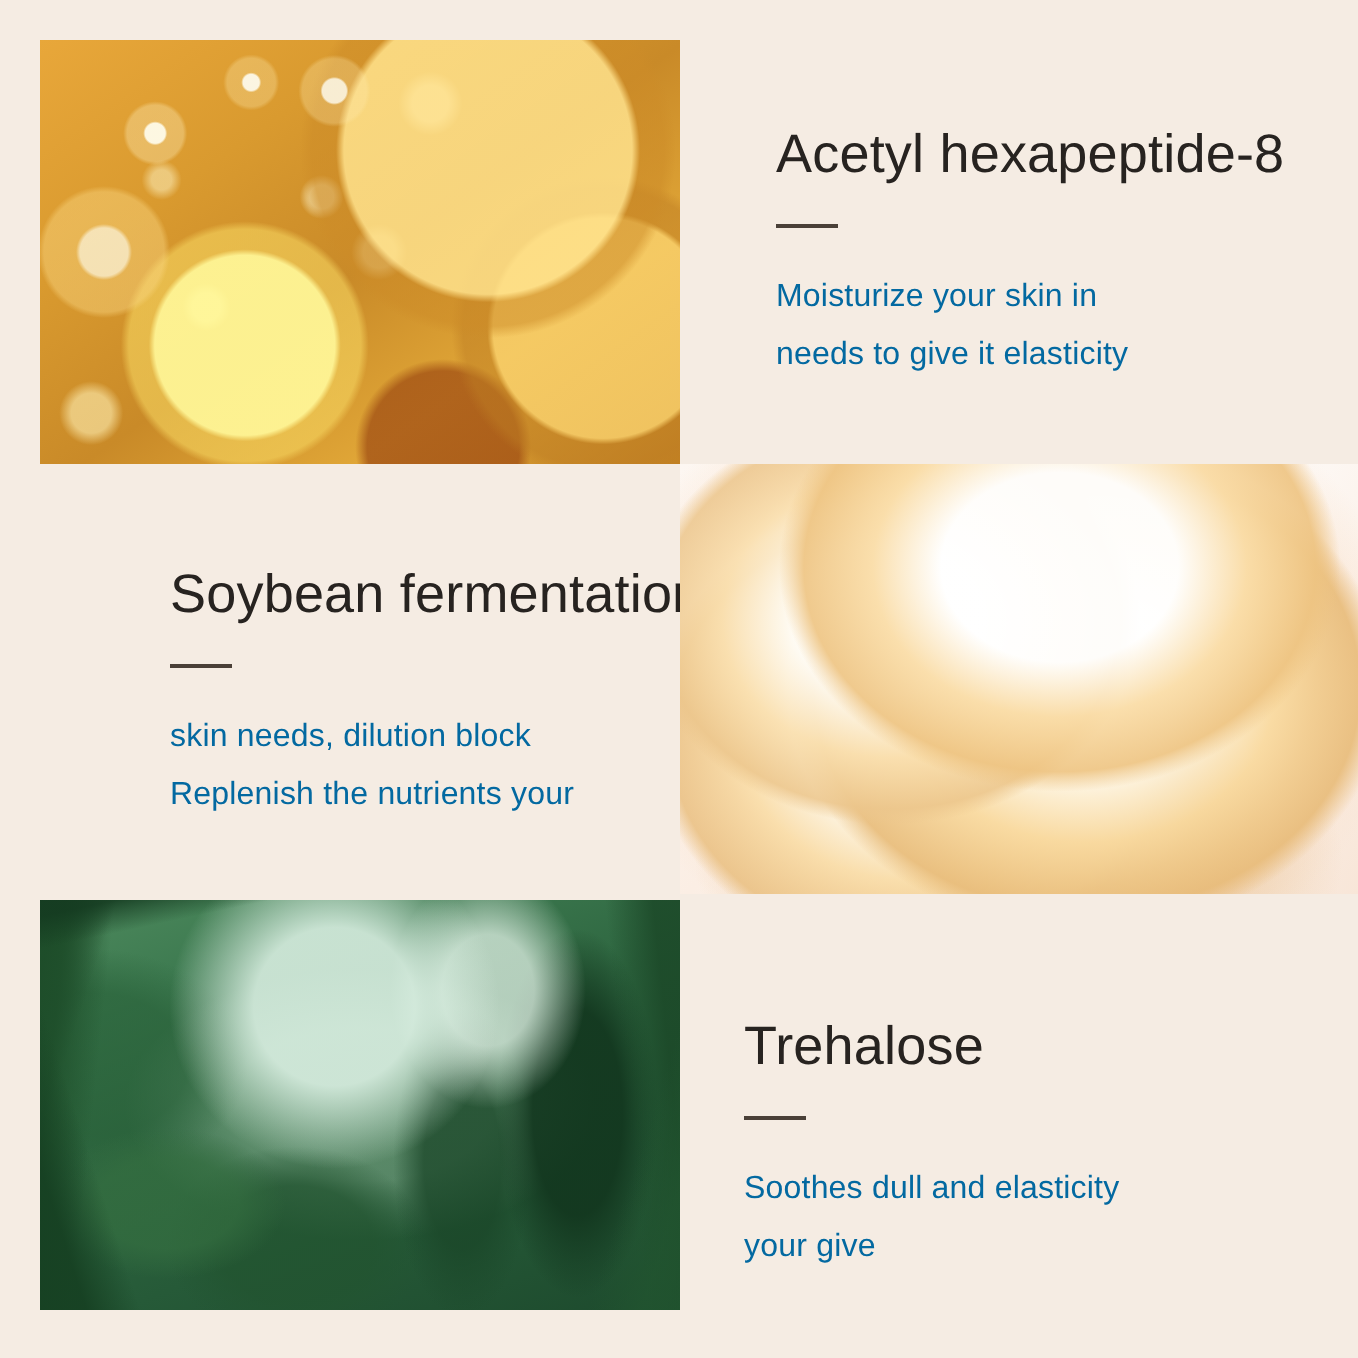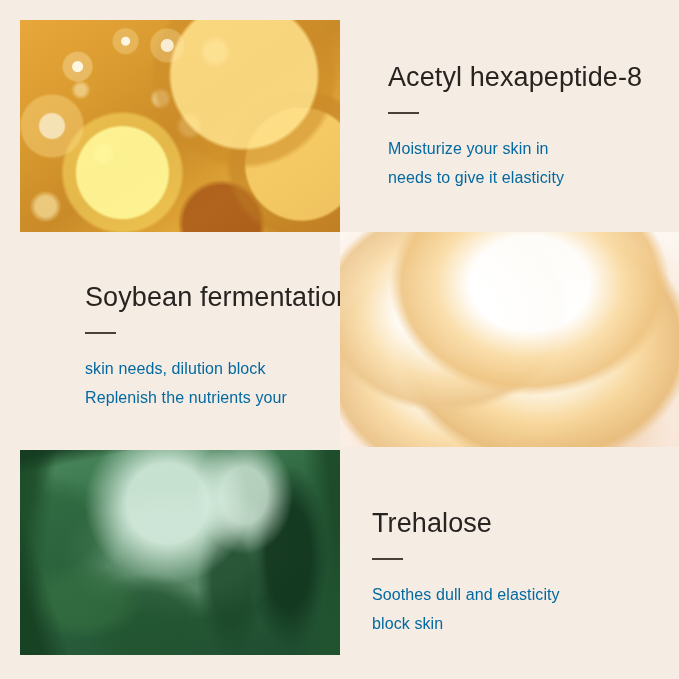--- a/index.html
+++ b/index.html
@@ -148,17 +148,17 @@
 
   <div class="panel img-panel img-spheres"></div>
 
   <div class="panel img-panel img-seaweed"></div>
 
   <div class="panel text-3">
     <div class="heading">Trehalose</div>
     <div class="divider"></div>
     <div class="body-text">
       <span>Soothes dull and elasticity</span>
-      <span>block skin</span>
+      <span>your give</span>
     </div>
   </div>
 
 </div>
 
 </body></html>

